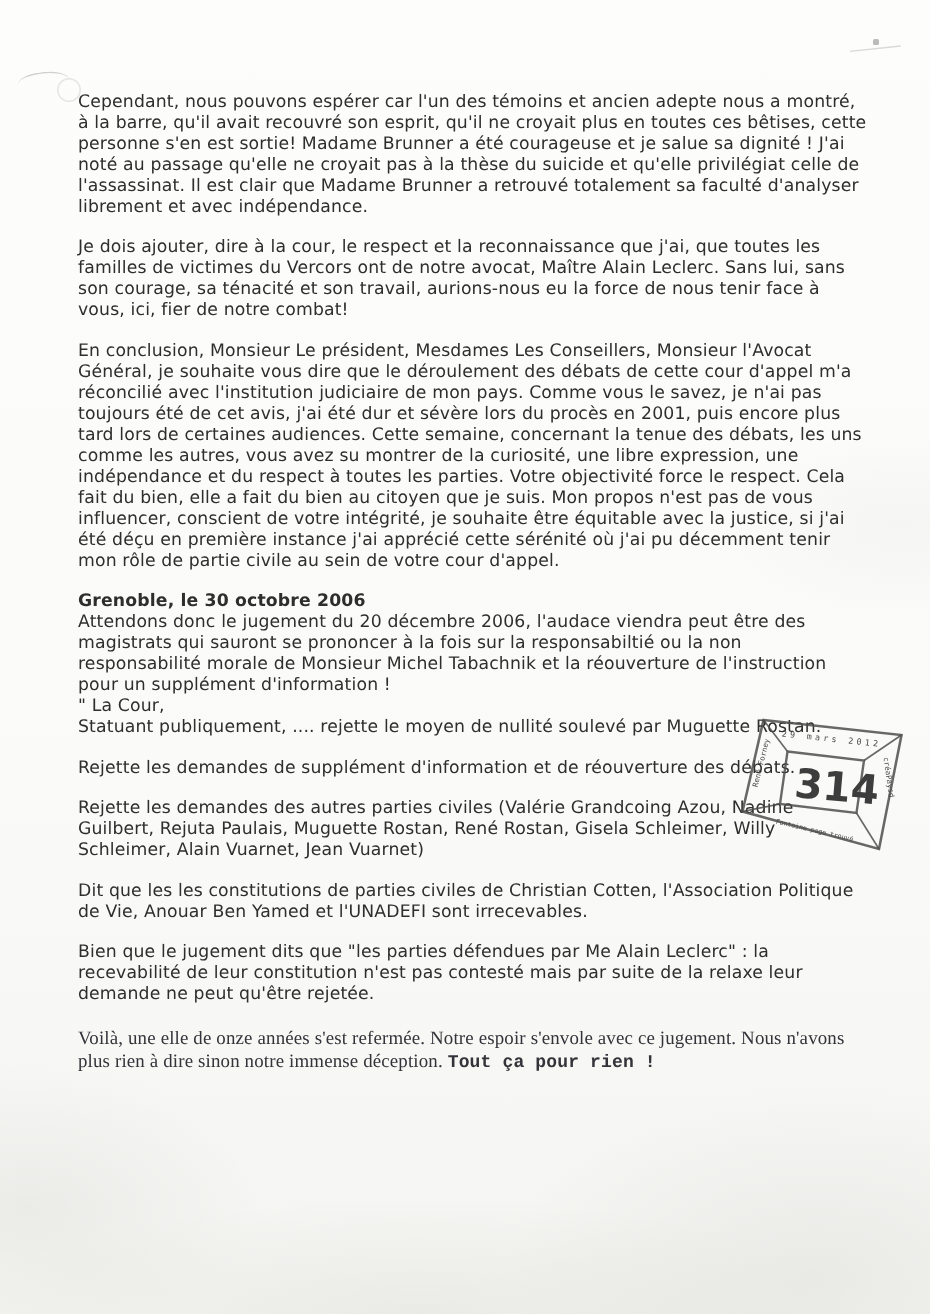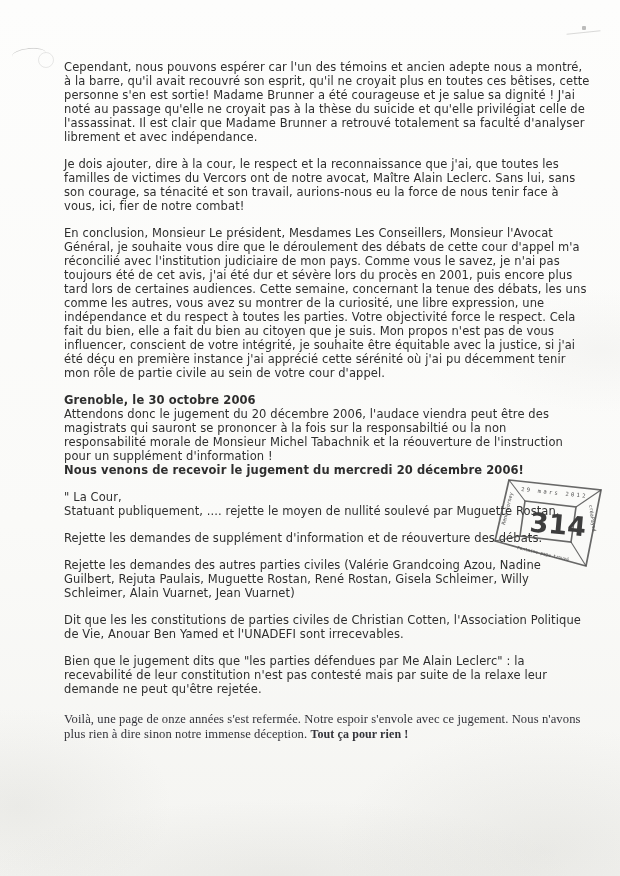--- a/index.html
+++ b/index.html
@@ -10,32 +10,32 @@
     background:
       radial-gradient(ellipse 300px 180px at 88% 97%, rgba(175,175,168,0.16), transparent 70%),
       radial-gradient(ellipse 420px 110px at 45% 100%, rgba(160,160,152,0.12), transparent 70%),
       radial-gradient(ellipse 220px 140px at 3% 92%, rgba(170,170,162,0.14), transparent 70%),
       radial-gradient(ellipse 180px 90px at 97% 40%, rgba(190,190,185,0.10), transparent 70%),
       linear-gradient(180deg, #fdfdfc 0%, #fafaf8 60%, #f4f4f1 100%);
     color:#2e2e2e;
   }
 
   .content {
-    position:absolute; left:64px; top:60px; width:528px;
+    position:absolute; left:52px; top:60px; width:528px;
     font-size:11.5px; line-height:14px; letter-spacing:0.1px;
   }
   .para { margin:0 0 13px 0; }
   .para.tight { margin:0; }
   .bold { font-weight:bold; }
   .u { }
   .serif-para {
     font-family:"Liberation Serif", "DejaVu Serif", serif;
     font-size:12.6px; line-height:15px; margin-top:16px; color:#33333a;
   }
-  .serif-para .bold { font-family:Liberation Serif, serif; font-size:12px; }
+  .serif-para .bold { font-family:Liberation Mono, monospace; font-size:12px; }
 
   .stamp-wrap { position:absolute; left:489px; top:475px; width:128px; height:110px; }
   .stamp-wrap svg { width:100%; height:100%; }
   .stamp-stroke { fill:none; stroke:#4d4d4d; stroke-opacity:0.85; }
   .stamp-text { fill:#4a4a4a; font-family:"DejaVu Sans Mono", monospace; }
   .stamp-number { fill:#3d3d3d; font-family:"DejaVu Sans", sans-serif; font-weight:bold; }
 
   .artifact { position:absolute; pointer-events:none; }
   .artifact-tl { left:12px; top:48px; width:34px; height:12px;
     border-top:1px solid rgba(110,110,110,0.30); border-radius:50%; transform:rotate(-6deg); }
@@ -65,40 +65,39 @@
     <div class="para">
       <div>En conclusion, Monsieur Le président, Mesdames Les Conseillers, Monsieur l'Avocat Général, je souhaite vous dire que le déroulement des débats de cette cour d'appel m'a réconcilié avec l'institution judiciaire de mon pays. Comme vous le savez, je n'ai pas toujours été de cet avis, j'ai été dur et sévère lors du procès en 2001, puis encore plus tard lors de certaines audiences. Cette semaine, concernant la tenue des débats, les uns comme les autres, vous avez su montrer de la curiosité, une libre expression, une indépendance et du respect à toutes les parties. Votre objectivité force le respect. Cela fait du bien, elle a fait du bien au citoyen que je suis. Mon propos n'est pas de vous influencer, conscient de votre intégrité, je souhaite être équitable avec la justice, si j'ai été déçu en première instance j'ai apprécié cette sérénité où j'ai pu décemment tenir mon rôle de partie civile au sein de votre cour d'appel.</div>
     </div>
 
     <div class="para tight bold">Grenoble, le 30 octobre 2006</div>
 
     <div class="para tight">
       <span class="u">Attendons donc le jugement du 20 décembre 2006, l'audace viendra peut être des magistrats qui sauront se prononcer à la fois sur la responsabiltié ou la non responsabilité morale de Monsieur Michel Tabachnik et la réouverture de l'instruction pour un supplément d'information</span><span> !</span>
     </div>
 
-    <div class="para bold">Nous venons de recevoir le jugement du mercredi 20 décembre 2006!</div>
 
 
     <div class="para">
       <div>" La Cour,</div>
       <div>Statuant publiquement, .... rejette le moyen de nullité soulevé par Muguette Rostan.</div>
     </div>
 
     <div class="para">
       <div>Rejette les demandes de supplément d'information et de réouverture des débats.</div>
     </div>
 
     <p class="para">Rejette les demandes des autres parties civiles (Valérie Grandcoing Azou, Nadine Guilbert, Rejuta Paulais, Muguette Rostan, René Rostan, Gisela Schleimer, Willy Schleimer, Alain Vuarnet, Jean Vuarnet)</p>
 
     <p class="para">Dit que les les constitutions de parties civiles de Christian Cotten, l'Association Politique de Vie, Anouar Ben Yamed et l'UNADEFI sont irrecevables.</p>
 
     <p class="para">Bien que le jugement dits que "les parties défendues par Me Alain Leclerc" : la recevabilité de leur constitution n'est pas contesté mais par suite de la relaxe leur demande ne peut qu'être rejetée.</p>
 
     <p class="para serif-para">
-      <span>Voilà, une page de onze années s'est refermée. Notre espoir s'envole avec ce jugement. Nous n'avons plus rien à dire sinon notre immense déception. </span><span class="bold">Tout ça pour rien !</span>
+      <span>Voilà, une elle de onze années s'est refermée. Notre espoir s'envole avec ce jugement. Nous n'avons plus rien à dire sinon notre immense déception. </span><span class="bold">Tout ça pour rien !</span>
     </p>
 
   </div>
 
   <div class="stamp-wrap">
     <svg viewBox="0 0 128 110">
 
       <polygon class="stamp-stroke" stroke-width="1.7" points="20,5 112,15 97,91 6,66"></polygon>
 
       <polygon class="stamp-stroke" stroke-width="1.6" points="36,26 87,32 82,67 31,61"></polygon>

